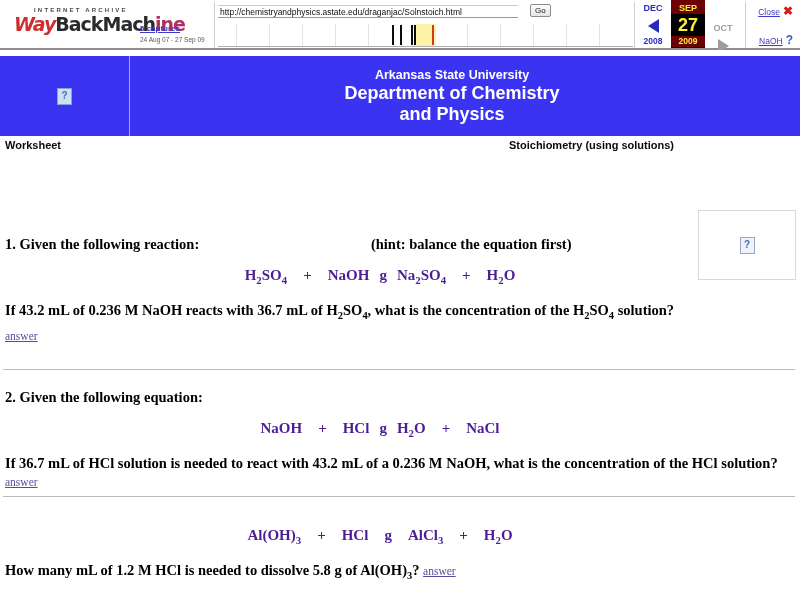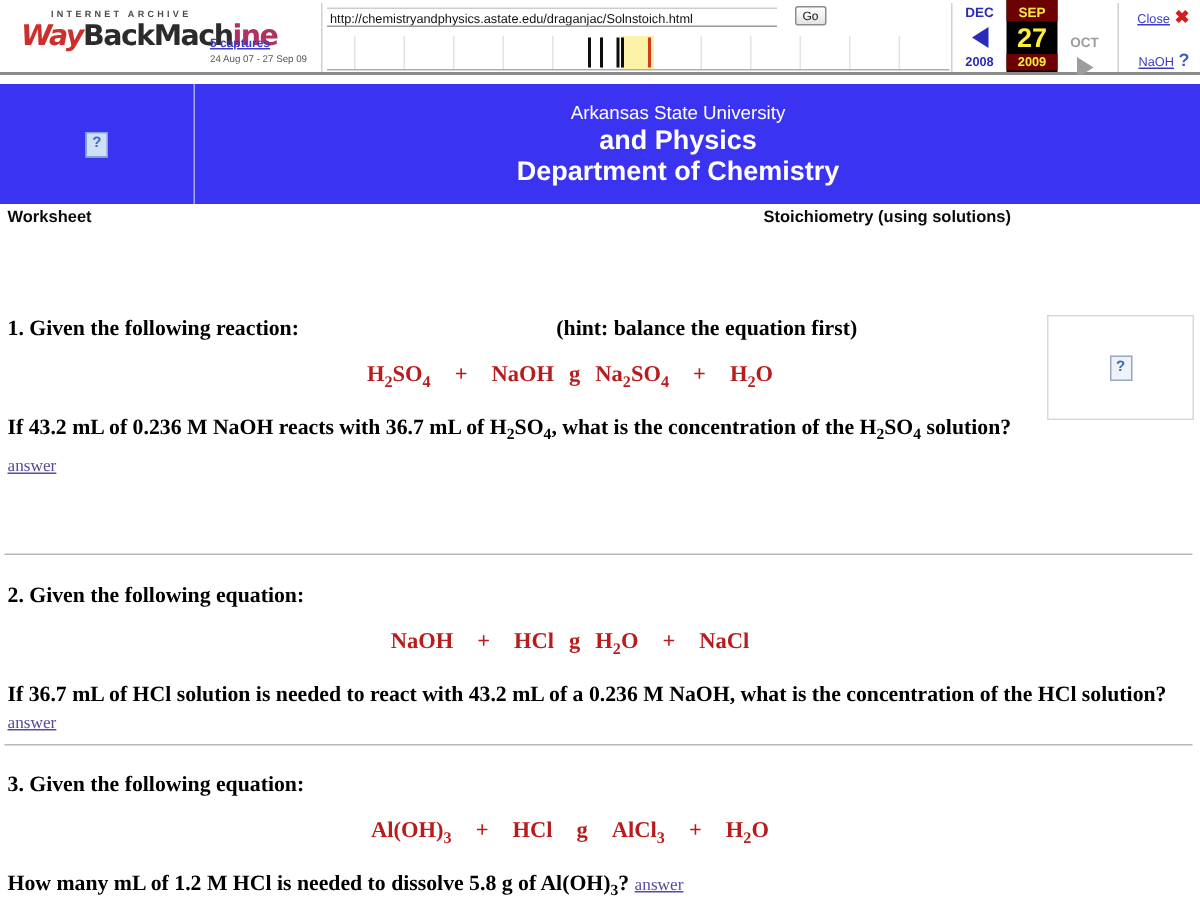--- a/index.html
+++ b/index.html
@@ -303,21 +303,21 @@
     display: flex;
     flex-direction: column;
     align-items: center;
     justify-content: center;
     padding-right: 26px;
   }
   .banner-uni {
     color: #ffffff;
     font-family: "Liberation Sans", sans-serif;
     font-size: 12.5px;
-    font-weight: normal;
+    font-weight: bold;
     line-height: 16px;
   }
   .banner-dept {
     color: #ffffff;
     font-family: "Liberation Sans", sans-serif;
     font-size: 18px;
     font-weight: bold;
     line-height: 21px;
   }
 
@@ -400,26 +400,27 @@
     font-family: "Liberation Serif", serif;
     font-size: 14.5px;
     font-weight: bold;
     color: #000000;
     padding-left: 5px;
     line-height: 19px;
   }
   .q-hint {
     display: inline-block;
     margin-left: 168px;
+    margin-top: 25px;
   }
   .q-eq {
     font-family: "Liberation Serif", serif;
     font-size: 15px;
     font-weight: bold;
-    color: #b91c1c;
+    color: #4c1d95;
     text-align: center;
     line-height: 22px;
     padding-right: 40px;
   }
   .q-eq .sp  { display: inline-block; width: 16px; }
   .q-eq .sp2 { display: inline-block; width: 10px; }
   .q-ask {
     font-family: "Liberation Serif", serif;
     font-size: 14.5px;
     font-weight: bold;
@@ -520,22 +521,22 @@
 </div>
 
 <div id="page-content">
 
   <div class="banner">
     <div class="banner-logo-cell">
       <span class="broken-img"></span>
     </div>
     <div class="banner-text-cell">
       <div class="banner-uni">Arkansas State University</div>
+      <div class="banner-dept">Department of Chemistry</div>
       <div class="banner-dept">and Physics</div>
-      <div class="banner-dept">Department of Chemistry</div>
     </div>
   </div>
 
   <div class="label-row">
     <span class="lbl-left">Worksheet</span>
     <span class="lbl-right">Stoichiometry (using solutions)</span>
   </div>
 
   <div class="float-box">
     <span class="broken-img"></span>
@@ -568,24 +569,20 @@
       NaOH<span class="sp"></span>+<span class="sp"></span>HCl<span class="sp2"></span>g<span class="sp2"></span>H<sub>2</sub>O<span class="sp"></span>+<span class="sp"></span>NaCl
     </div>
     <div class="q-ask" style="margin-top:10px">
       If 36.7 mL of HCl solution is needed to react with 43.2 mL of a 0.236 M NaOH, what is the concentration of the HCl solution?
       <span class="ans-link">answer</span>
     </div>
   </div>
   <div class="hr" style="top:446px"></div>
 
   <div class="q-block" style="top:464px">
-    <div class="q-line">
-      <span>3.</span>
-      <span>Given the following equation:</span>
-    </div>
     <div class="q-eq" style="margin-top:10px">
       Al(OH)<sub>3</sub><span class="sp"></span>+<span class="sp"></span>HCl<span class="sp"></span>g<span class="sp"></span>AlCl<sub>3</sub><span class="sp"></span>+<span class="sp"></span>H<sub>2</sub>O
     </div>
     <div class="q-ask" style="margin-top:10px">
       How many mL of 1.2 M HCl is needed to dissolve 5.8 g of Al(OH)<sub>3</sub>?
       <span class="ans-link">answer</span>
     </div>
   </div>
 
 </div>

